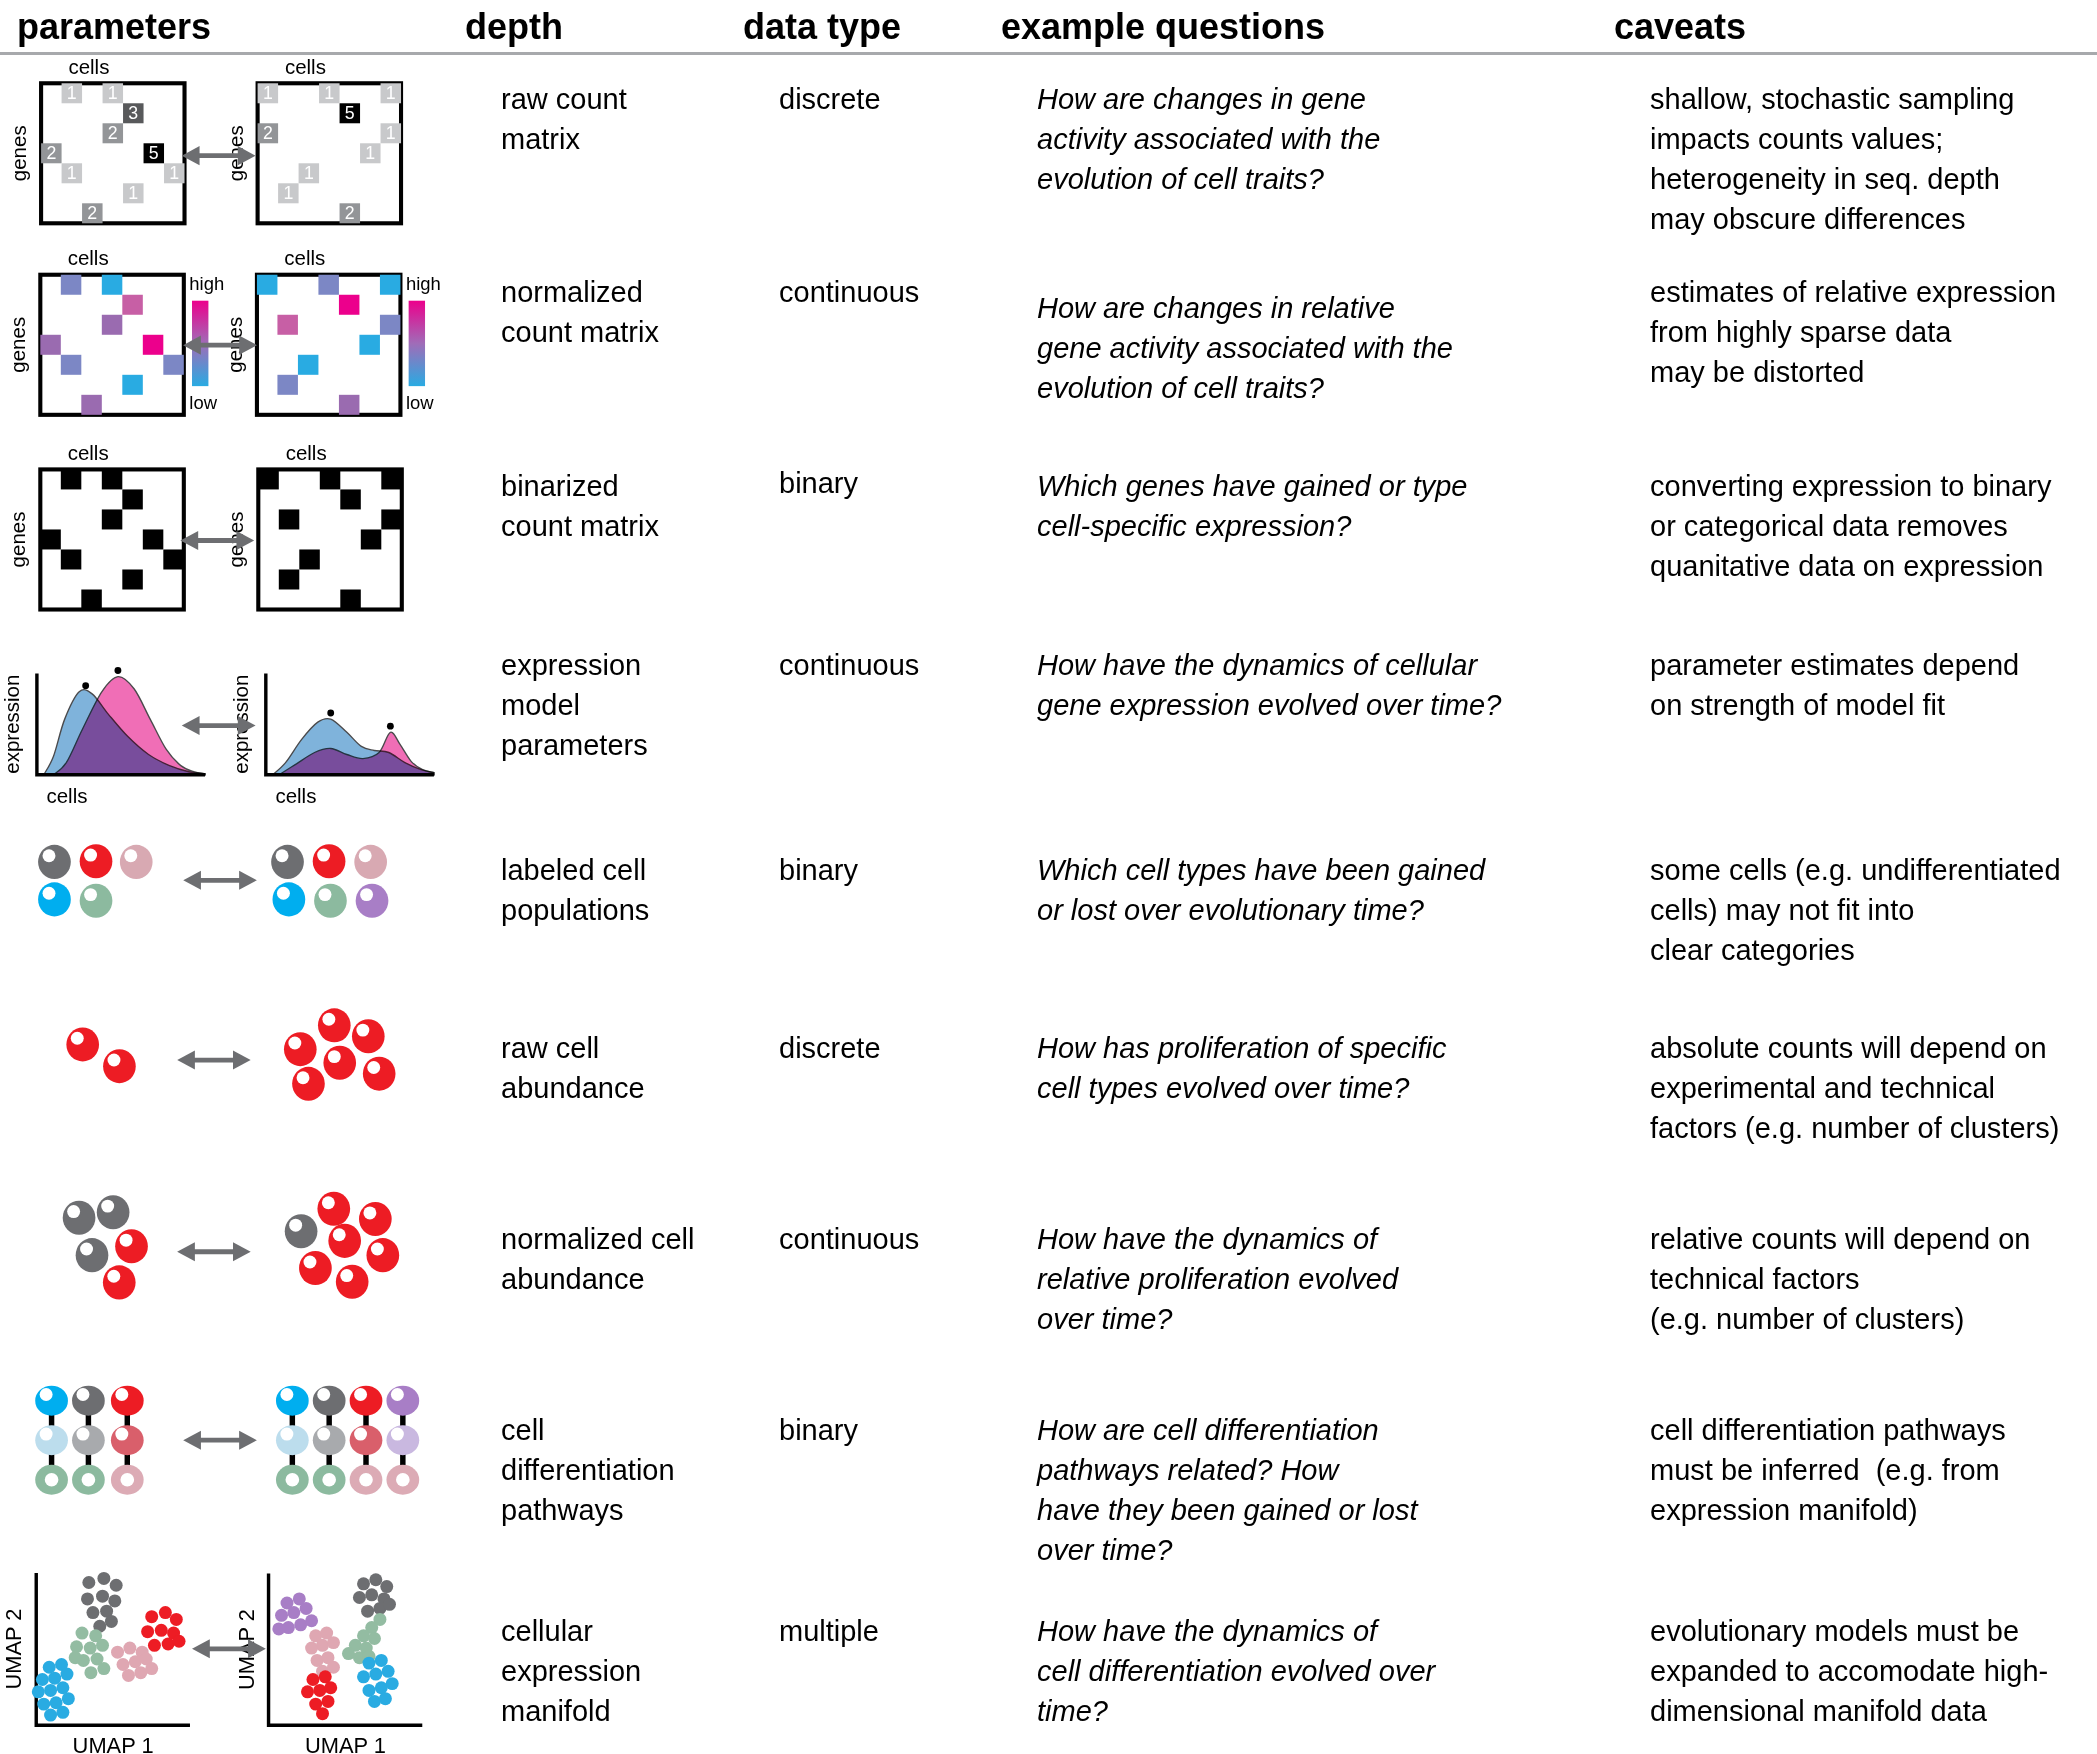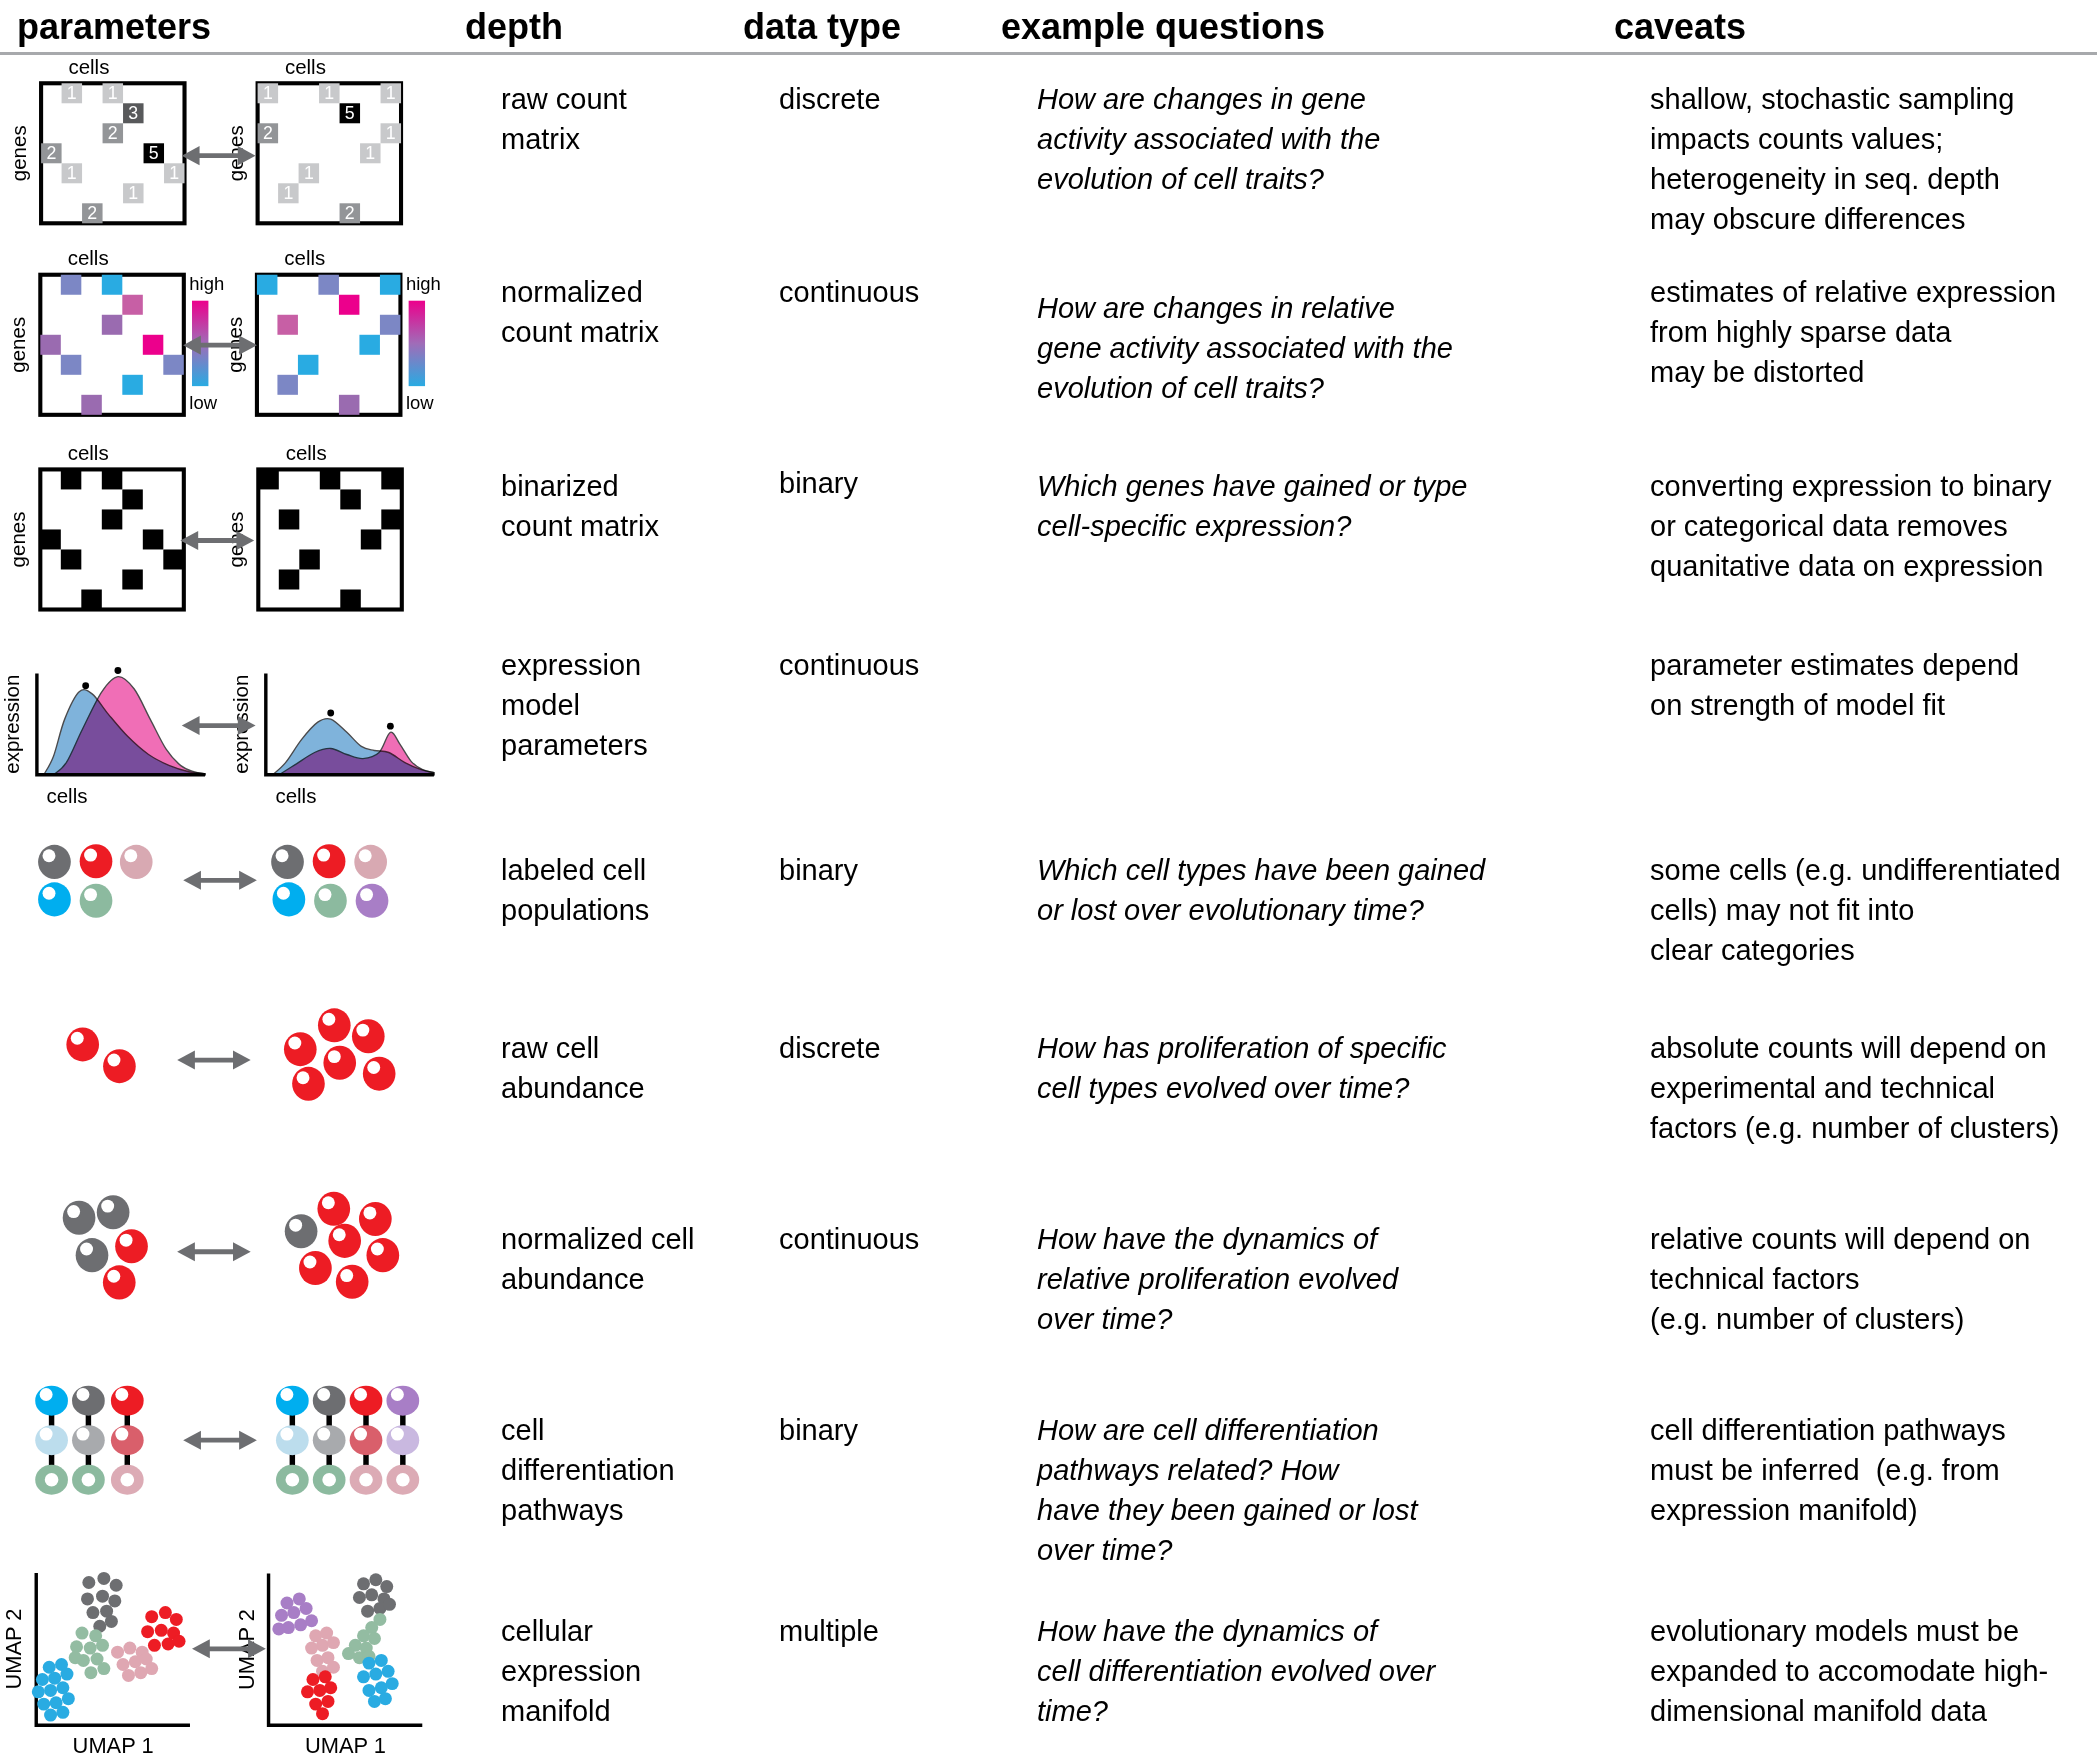--- a/index.html
+++ b/index.html
@@ -231,20 +231,22 @@
       <g>
         <line x1="290" y1="1063" x2="350" y2="1063" stroke="#6D6E71" stroke-width="7"></line>
         <polygon points="266,1063 292,1049 292,1077" fill="#6D6E71"></polygon>
         <polygon points="374,1063 348,1049 348,1077" fill="#6D6E71"></polygon>
       </g>
     </svg>
   <div class="cell c-data" style="top:645px">expression
 model
 parameters</div>
   <div class="cell c-type" style="top:645px">continuous</div>
+  <div class="cell c-q" style="top:645px">How have the dynamics of cellular
+gene expression evolved over time?</div>
   <div class="cell c-cav" style="top:645px">parameter estimates depend
 on strength of model fit</div>
 
   <svg class="comp" id="comp-4" viewBox="0 1225 660 135" style="top:836px;height:92px">
       <g>
         <ellipse cx="79" cy="1263" rx="24" ry="25" fill="#6D6E71"></ellipse>
         <circle cx="71" cy="1254" r="9.5" fill="#fff"></circle>
         <ellipse cx="140" cy="1262" rx="24" ry="25" fill="#ED1C24"></ellipse>
         <circle cx="132" cy="1253" r="9.5" fill="#fff"></circle>
         <ellipse cx="199" cy="1263" rx="24" ry="25" fill="#D8A9B2"></ellipse>

